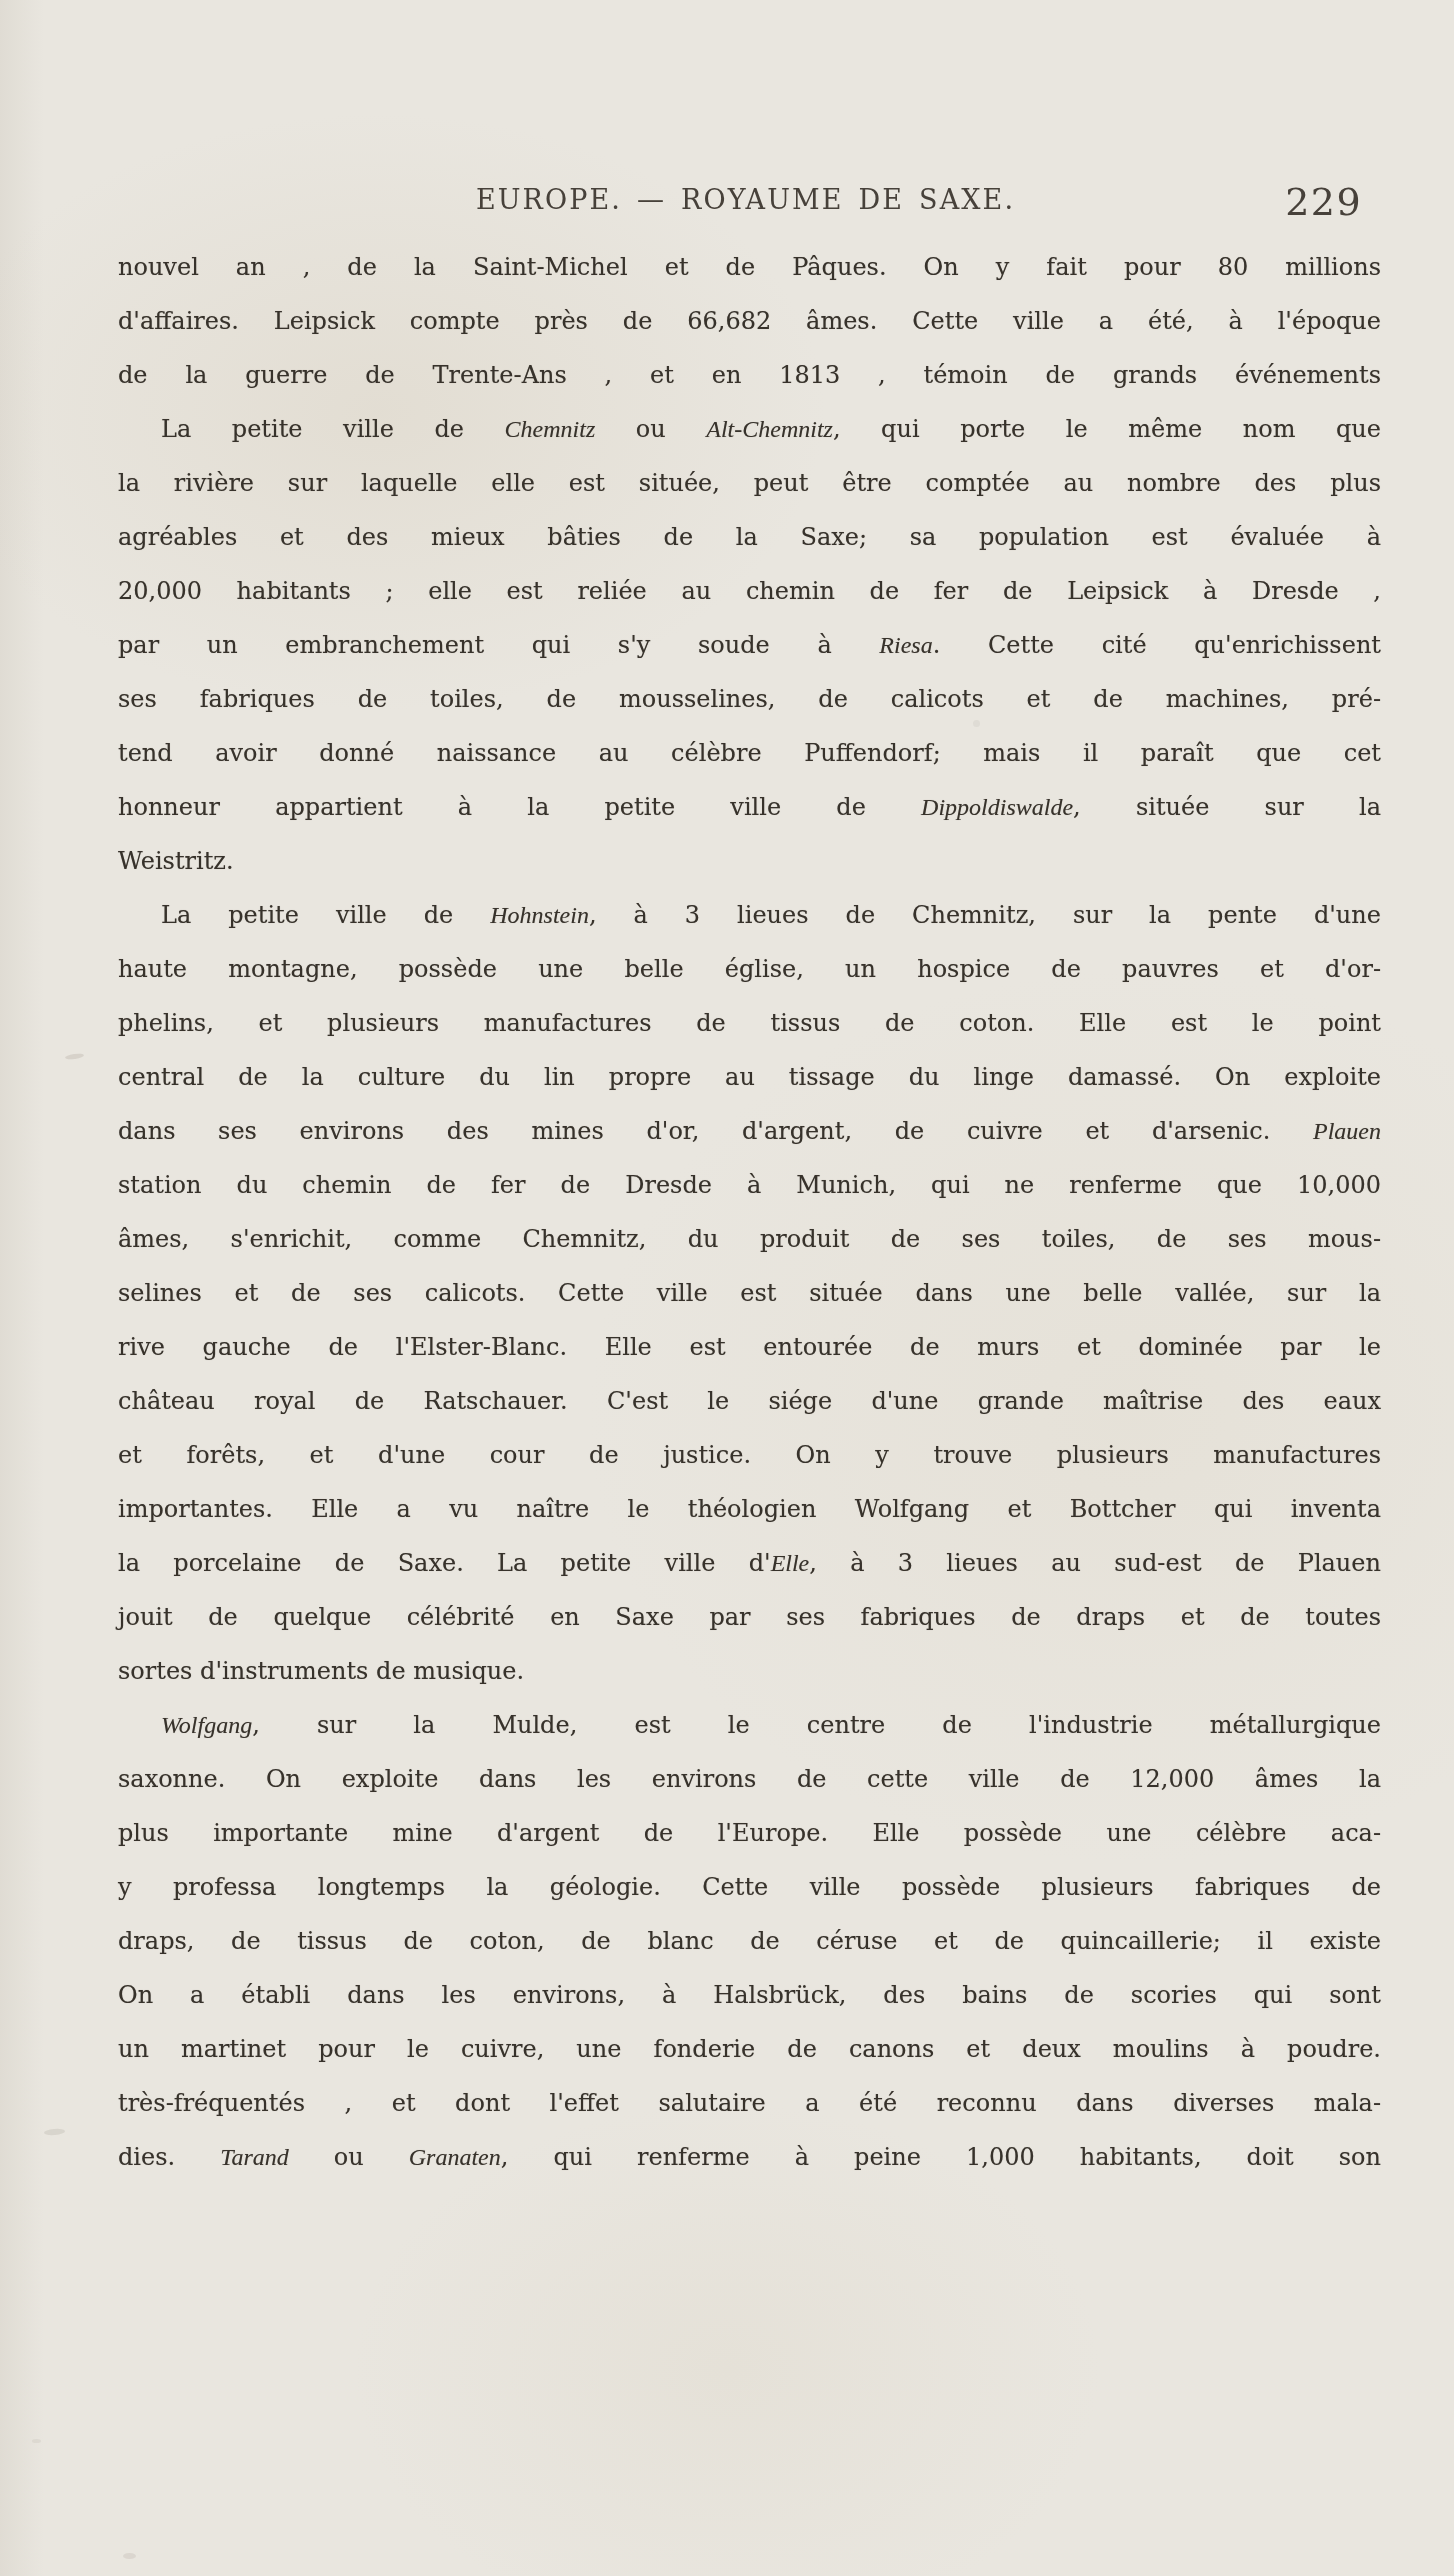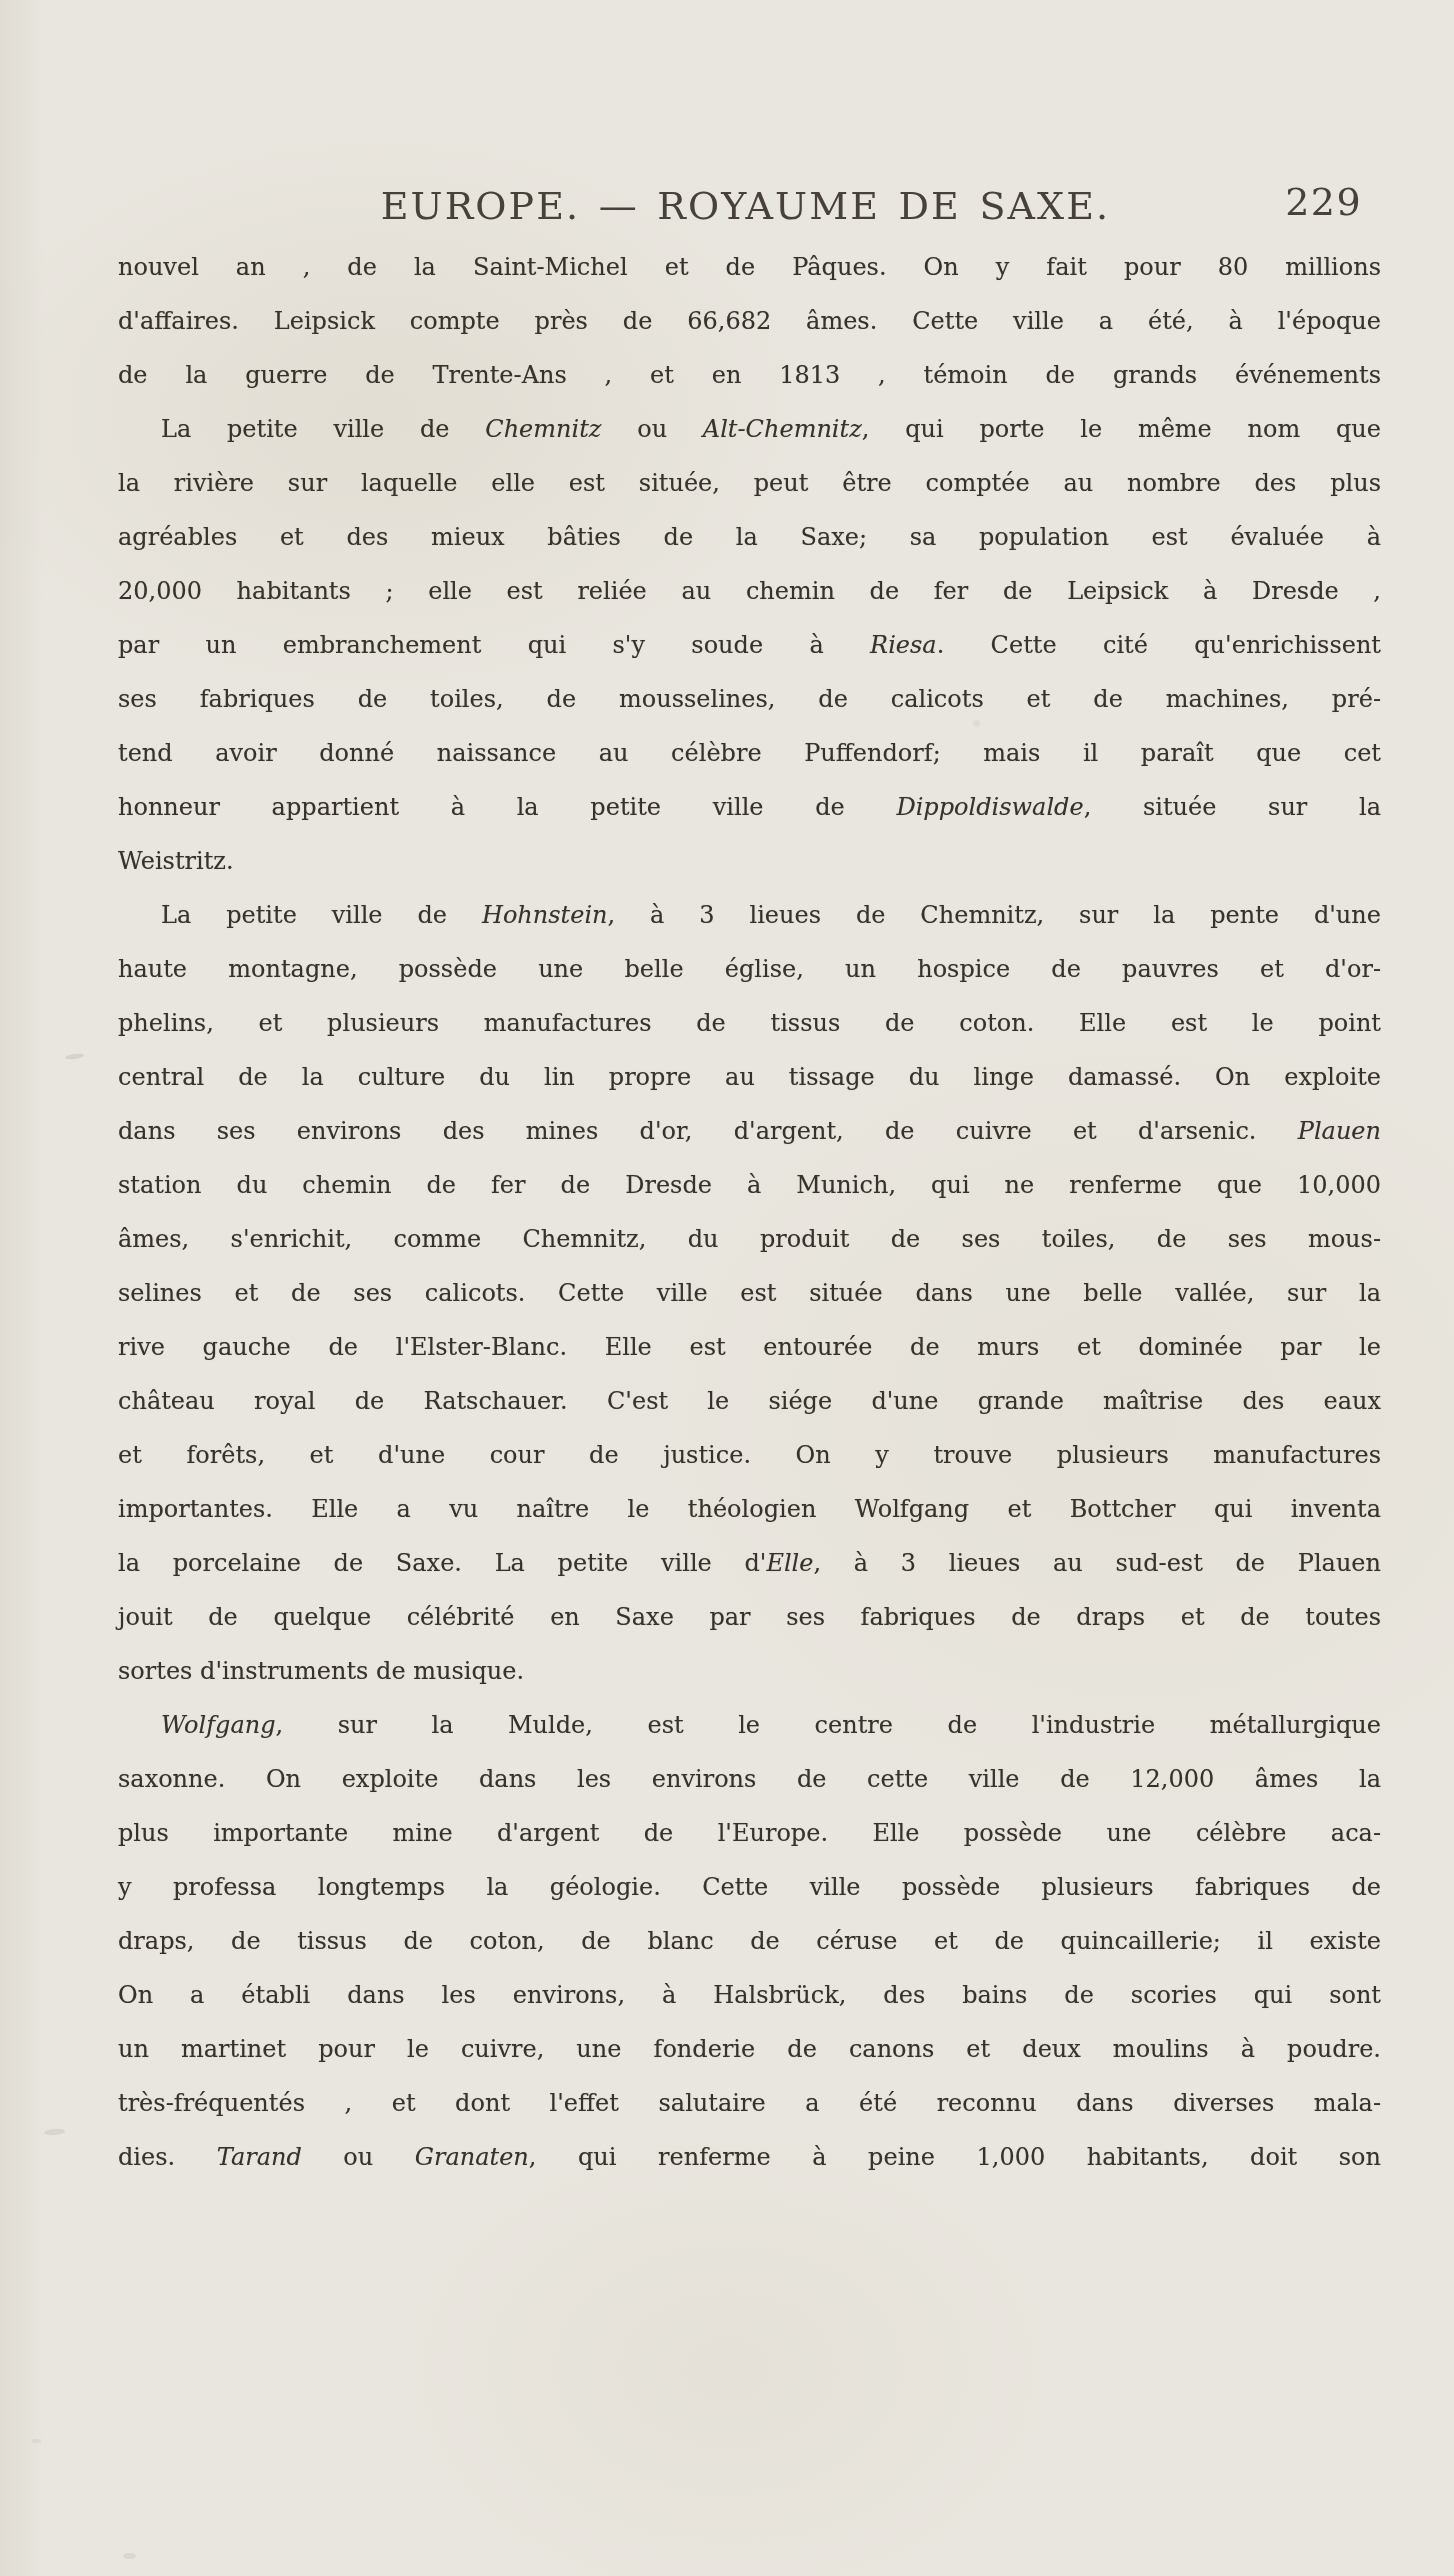--- a/index.html
+++ b/index.html
@@ -26,21 +26,21 @@
     position: absolute;
     left: 114px;
     width: 1263px;
     top: 184px;
     height: 50px;
   }
   .running-header {
     position: absolute;
     left: 0; right: 0;
     text-align: center;
-    font-size: 38px;
+    font-size: 27px;
     letter-spacing: 2.1px;
     word-spacing: 4.3px;
     color: var(--ink-light, #47413a);
     white-space: nowrap;
   }
   .page-number {
     position: absolute;
     right: 15px;
     top: -4.3px;
     font-size: 38px;
@@ -57,21 +57,21 @@
     line-height: 54px;
   }
   .line {
     text-align: justify;
     text-align-last: justify;
     white-space: normal;
     text-shadow: 0 0 0.7px rgba(55,50,43,0.35);
   }
   .line.indent { text-indent: 43px; }
   .line.endpara { text-align-last: left; }
-  .line i { font-style: italic; }
+  .line i { font-style: italic; font-family: Liberation Serif, serif; }
   
   .speck {
     position: absolute;
     background: rgba(105,95,80,0.28);
     border-radius: 50%;
   }
   .speck.s1 { left:  65px; top: 1054px; width: 18.5px; height:  5px; transform: rotate(-8deg); opacity:.5; }
   .speck.s2 { left:  44px; top: 2129px; width: 21.3px; height:  5.7px; transform: rotate(-5deg); opacity:.45; }
   .speck.s3 { left: 123px; top: 2553px; width: 12.8px; height:  6.4px; opacity:.4; }
   .speck.s4 { left: 973px; top: 720px; width: 7.1px; height: 7.1px; opacity:.25; }

